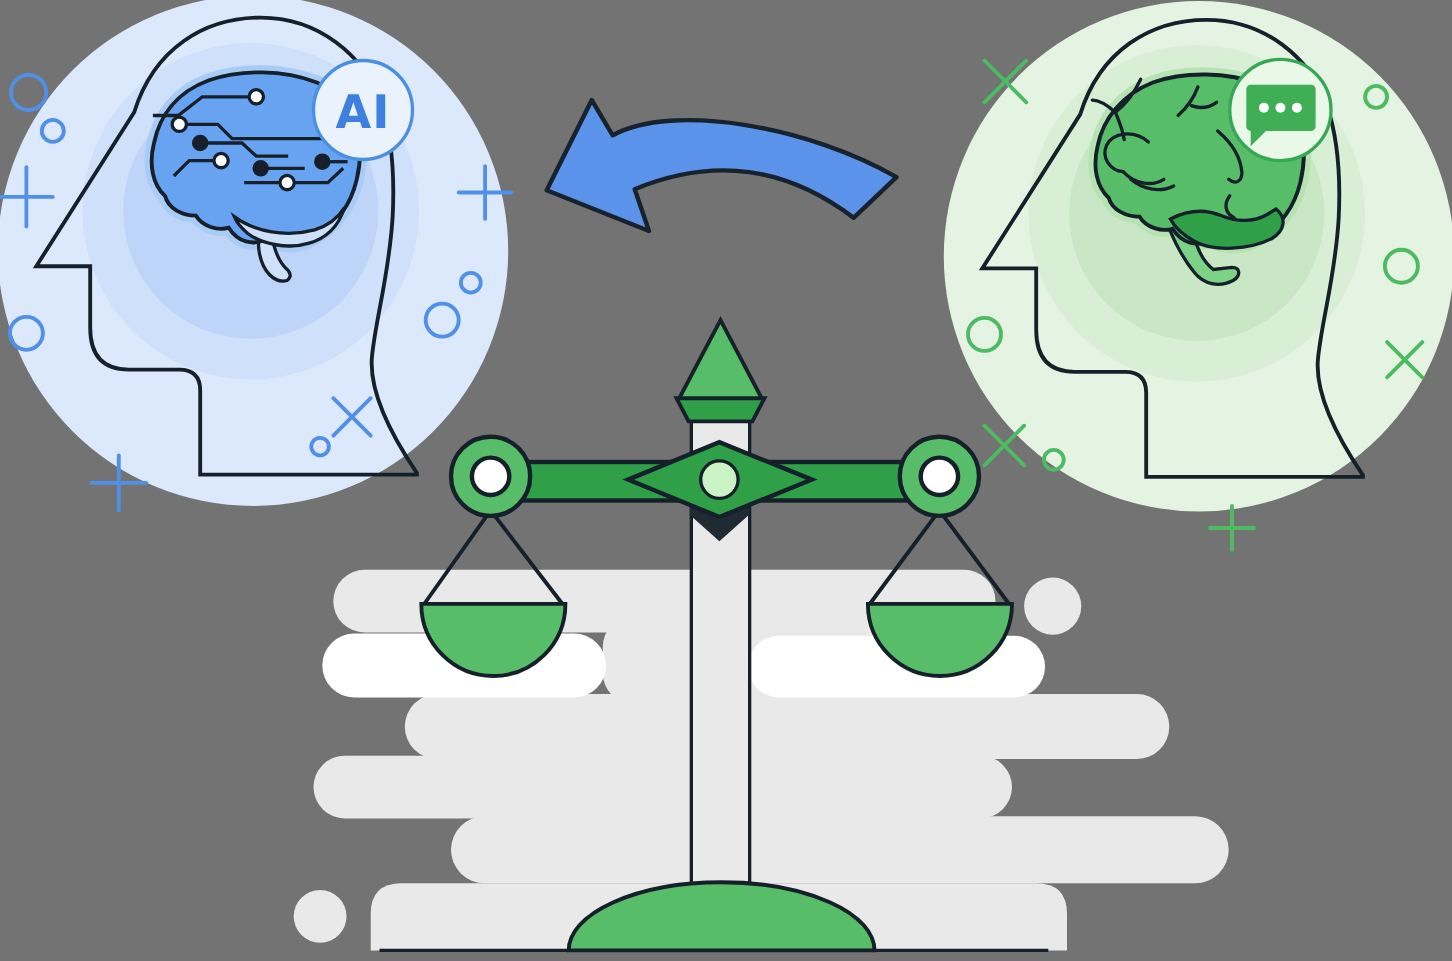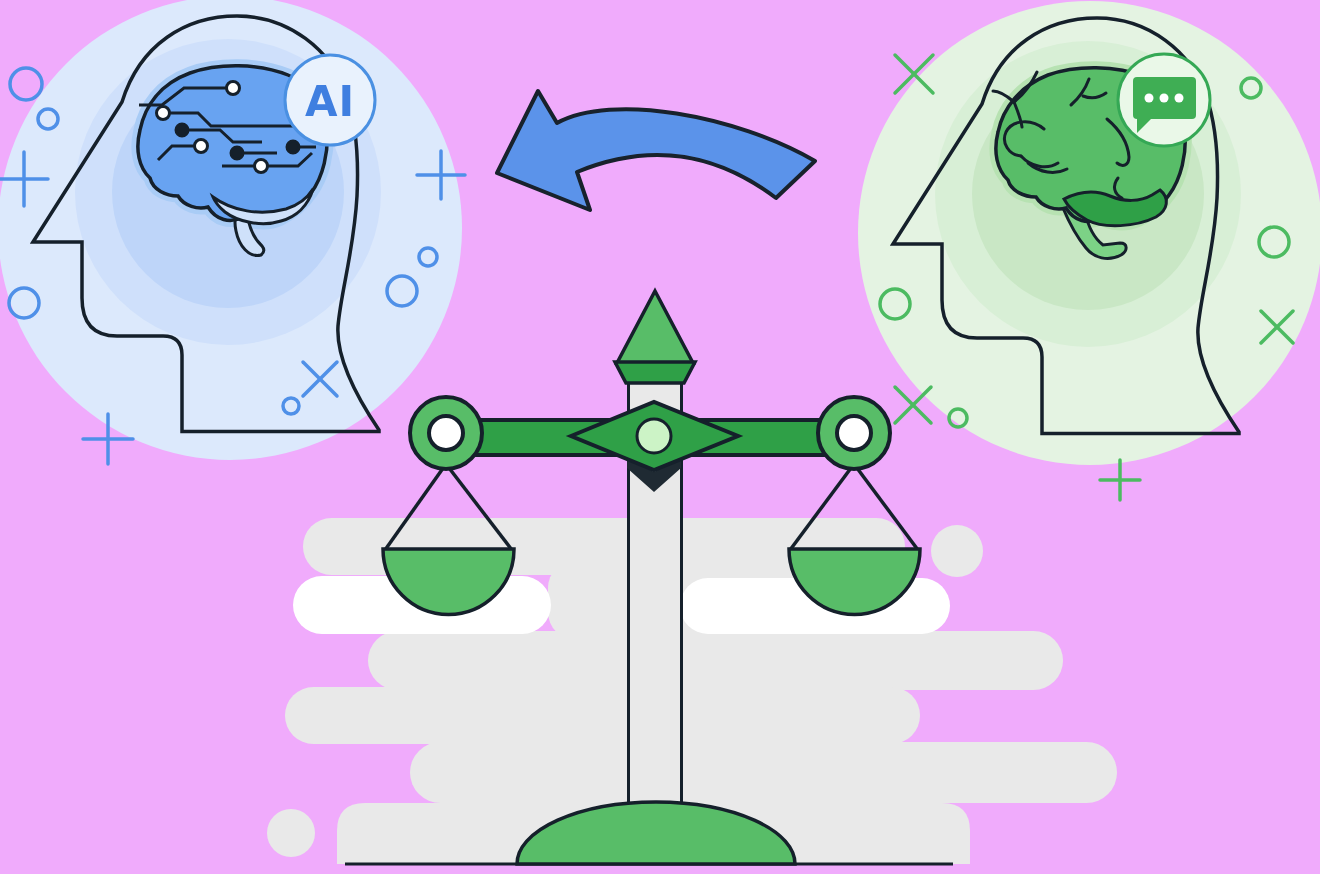--- a/index.html
+++ b/index.html
@@ -6,21 +6,21 @@
     margin: 0;
     padding: 0;
     background: #ffffff;
     font-family: "DejaVu Sans", "Liberation Sans", sans-serif;
   }
   .stage {
     position: relative;
     width: 1320px;
     height: 874px;
     overflow: hidden;
-    background: #f0abfc;
+    background: #737373;
   }
   svg { display: block; }
   text.ai-label {
     font-family: "DejaVu Sans", "Liberation Sans", sans-serif;
     font-weight: bold;
     font-size: 42px;
     letter-spacing: 1px;
   }
 </style>
 </head>

